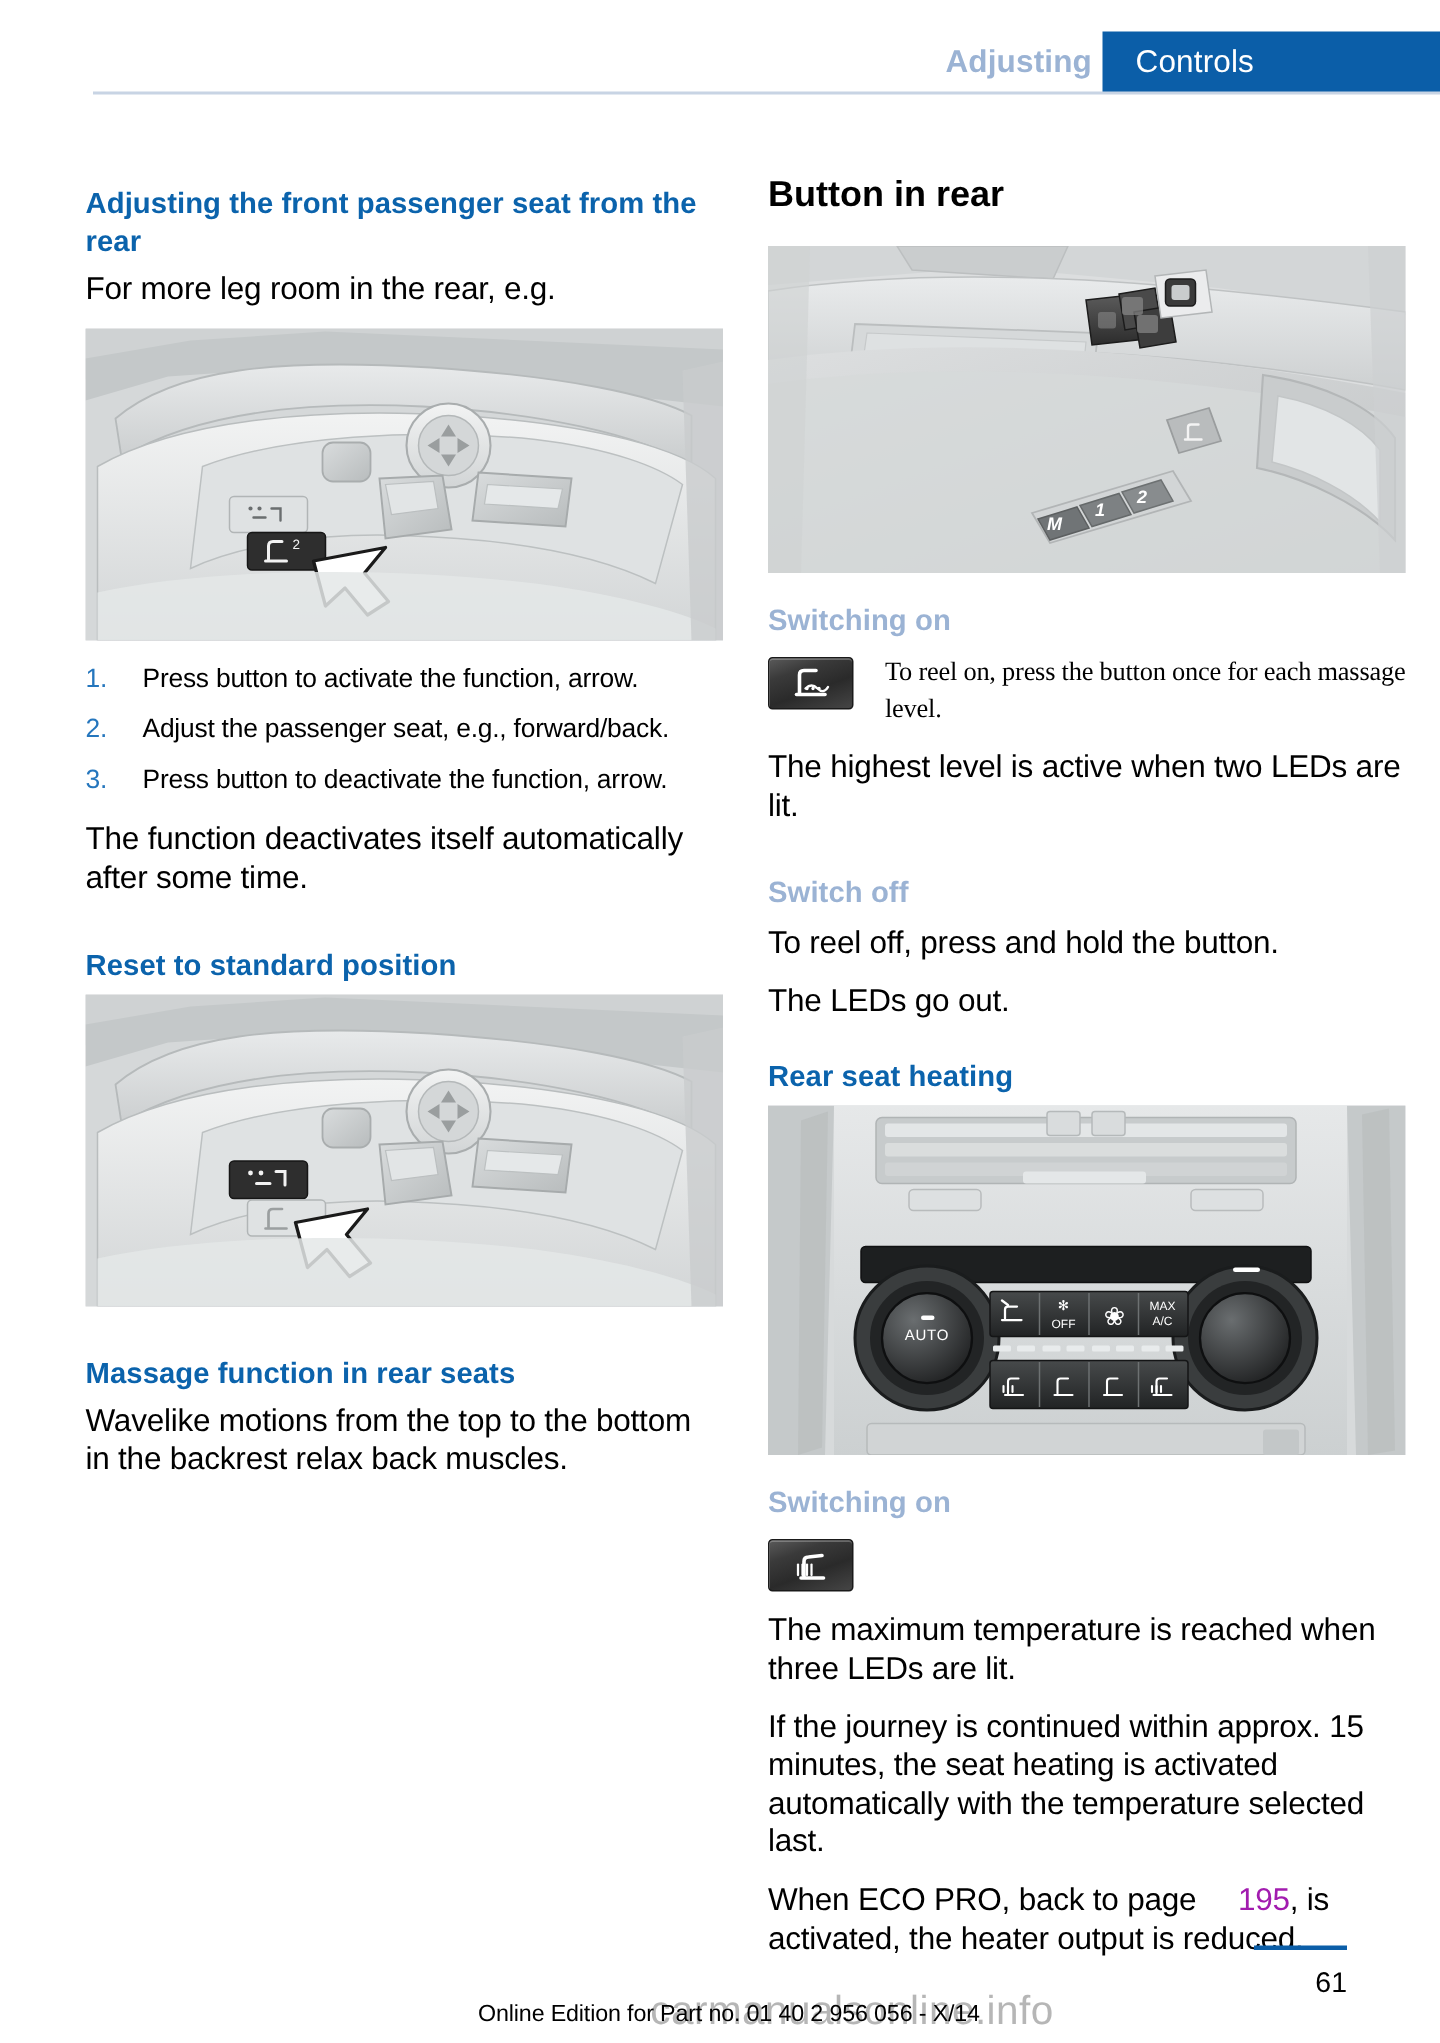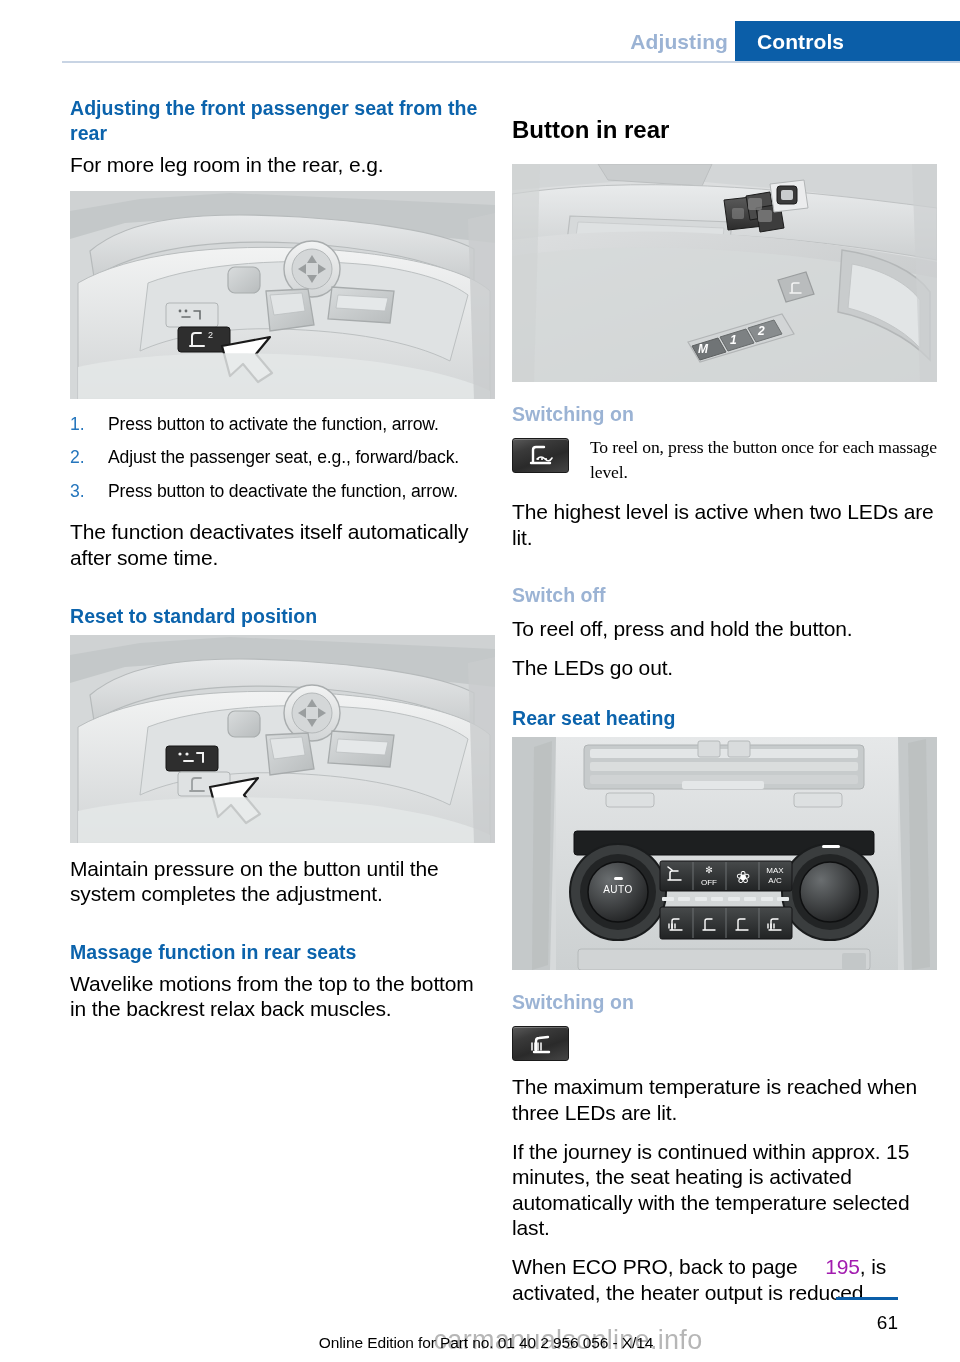--- a/index.html
+++ b/index.html
@@ -41,32 +41,32 @@
     top: 21px;
     width: 225px;
     height: 41px;
     background: #0b5ea8;
   }
   .hdr-section-label {
     position: absolute;
     left: 22px;
     top: 9px;
     font-size: 21px;
-    font-weight: bold;
+    font-weight: normal;
     color: #ffffff;
     letter-spacing: 0.1px;
   }
 
   
   .col {
     position: absolute;
     top: 96px;
     width: 425px;
   }
-  .col-left  { left: 70px; }
+  .col-left  { left: 57px; margin-top: 28px; }
   .col-right { left: 512px; }
 
   h2.head-strong {
     font-size: 19.5px;
     font-weight: bold;
     color: #0b63ac;
     margin: 0 0 6px 0;
     line-height: 25px;
     letter-spacing: 0.05px;
   }
@@ -323,21 +323,20 @@
       <path d="M122,155 l0,-9 q0,-3 3,-3 l6,0 M120,156 l14,0" stroke="#9b9fa0" stroke-width="1.8" fill="none" stroke-linecap="round"></path>
 
       <path d="M140,152 L188,143 L174,160 L190,179 L176,188 L161,170 L148,182 Z" fill="#ffffff" stroke="#1a1a1a" stroke-width="2.2" stroke-linejoin="round"></path>
       <path d="M8,176 C80,160 200,158 300,170 C360,178 400,190 420,200 L420,208 L8,208 Z" fill="#e4e7e8" opacity=".85"></path>
       <path d="M398,28 L425,22 L425,208 L404,208 Z" fill="#c9cccd" opacity=".8"></path>
     </svg>
   </div>
 
   <div class="gap-md"></div>
 
-  <p class="body">Maintain pressure on the button until the system completes the adjustment.</p>
 
   <div class="gap-lg"></div>
 
   <h2 class="head-strong">Massage function in rear seats</h2>
 
   <p class="body">Wavelike motions from the top to the bottom in the backrest relax back muscles.</p>
 </div>
 
 <div class="col col-right">
 

